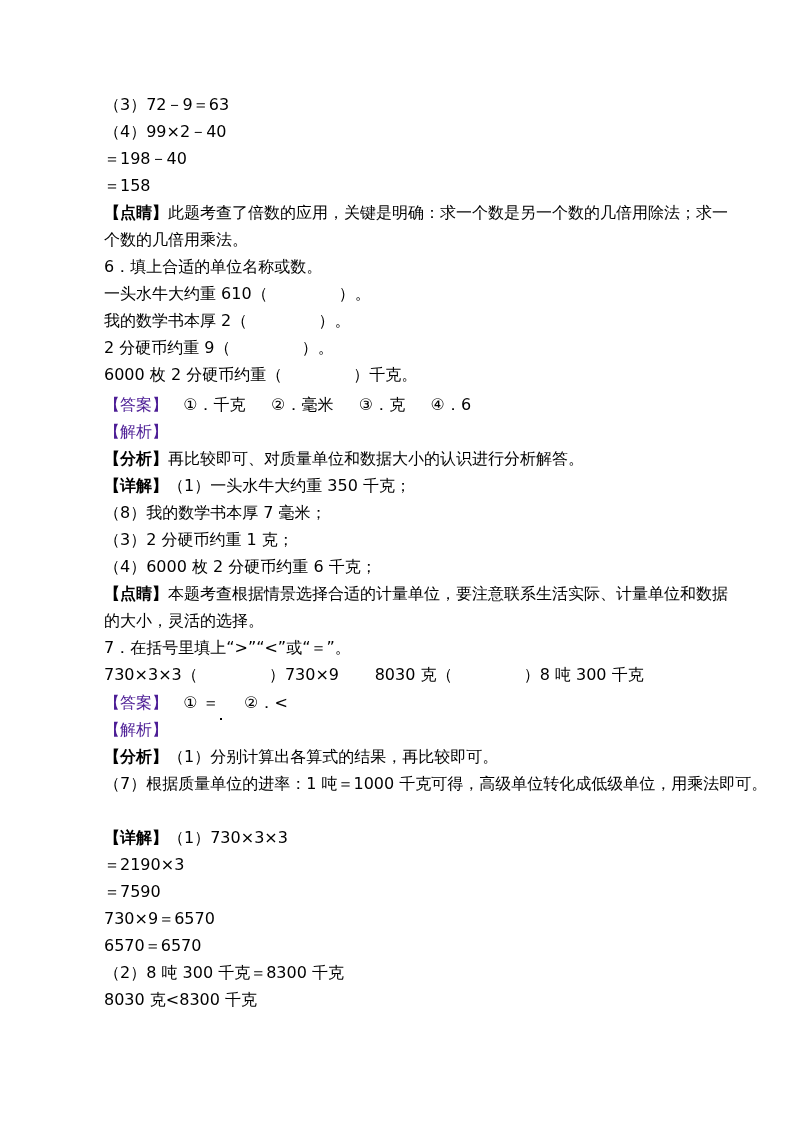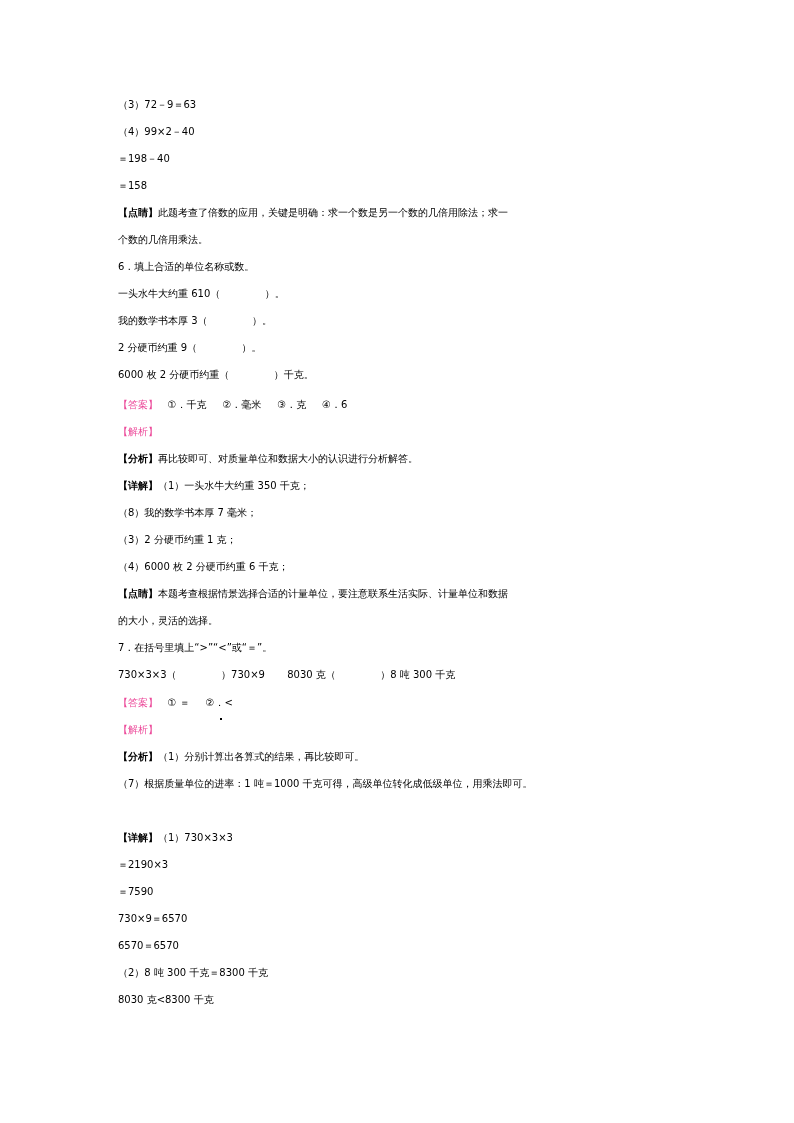--- a/index.html
+++ b/index.html
@@ -1,36 +1,36 @@
 <!DOCTYPE html>
 <html><head>
 <meta charset="utf-8">
 <style>
   html, body { margin: 0; padding: 0; background: #ffffff; }
   body { width: 794px; height: 1123px; position: relative; overflow: hidden;
          font-family: "DejaVu Sans", "Liberation Sans", sans-serif; color: #000; }
-  .line { position: absolute; left: 118px; font-size: 10px; line-height: 18px; white-space: pre; }
-  .blue { color: #ec4899; }
+  .line { position: absolute; left: 104px; font-size: 16px; line-height: 18px; white-space: pre; }
+  .blue { color: #4c1d95; }
   .bold { font-weight: bold; text-align: center; }
   .dot { position: absolute; width: 2px; height: 2px; background: #000; }
 </style>
 </head>
 <body>
 
 <div>
   <div class="line" style="top:96px">（3）72－9＝63</div>
   <div class="line" style="top:123px">（4）99×2－40</div>
   <div class="line" style="top:150px">＝198－40</div>
   <div class="line" style="top:177px">＝158</div>
   <div class="line" style="top:204px"><span class="bold">【点睛】</span><span>此题考查了倍数的应用，关键是明确：求一个数是另一个数的几倍用除法；求一</span></div>
   <div class="line" style="top:231px">个数的几倍用乘法。</div>
 
   <div class="line" style="top:258px">6．填上合适的单位名称或数。</div>
   <div class="line" style="top:285px">一头水牛大约重 610（              ）。</div>
-  <div class="line" style="top:312px">我的数学书本厚 3（              ）。</div>
+  <div class="line" style="top:312px">我的数学书本厚 2（              ）。</div>
   <div class="line" style="top:339px">2 分硬币约重 9（              ）。</div>
   <div class="line" style="top:366px">6000 枚 2 分硬币约重（              ）千克。</div>
   <div class="line" style="top:396px"><span class="blue">【答案】</span><span>   ①．千克     ②．毫米     ③．克     ④．6</span></div>
   <div class="line blue" style="top:423px">【解析】</div>
   <div class="line" style="top:450px"><span class="bold">【分析】</span><span>再比较即可、对质量单位和数据大小的认识进行分析解答。</span></div>
   <div class="line" style="top:477px"><span class="bold">【详解】</span><span>（1）一头水牛大约重 350 千克；</span></div>
   <div class="line" style="top:504px">（8）我的数学书本厚 7 毫米；</div>
   <div class="line" style="top:531px">（3）2 分硬币约重 1 克；</div>
   <div class="line" style="top:558px">（4）6000 枚 2 分硬币约重 6 千克；</div>
   <div class="line" style="top:585px"><span class="bold">【点睛】</span><span>本题考查根据情景选择合适的计量单位，要注意联系生活实际、计量单位和数据</span></div>

